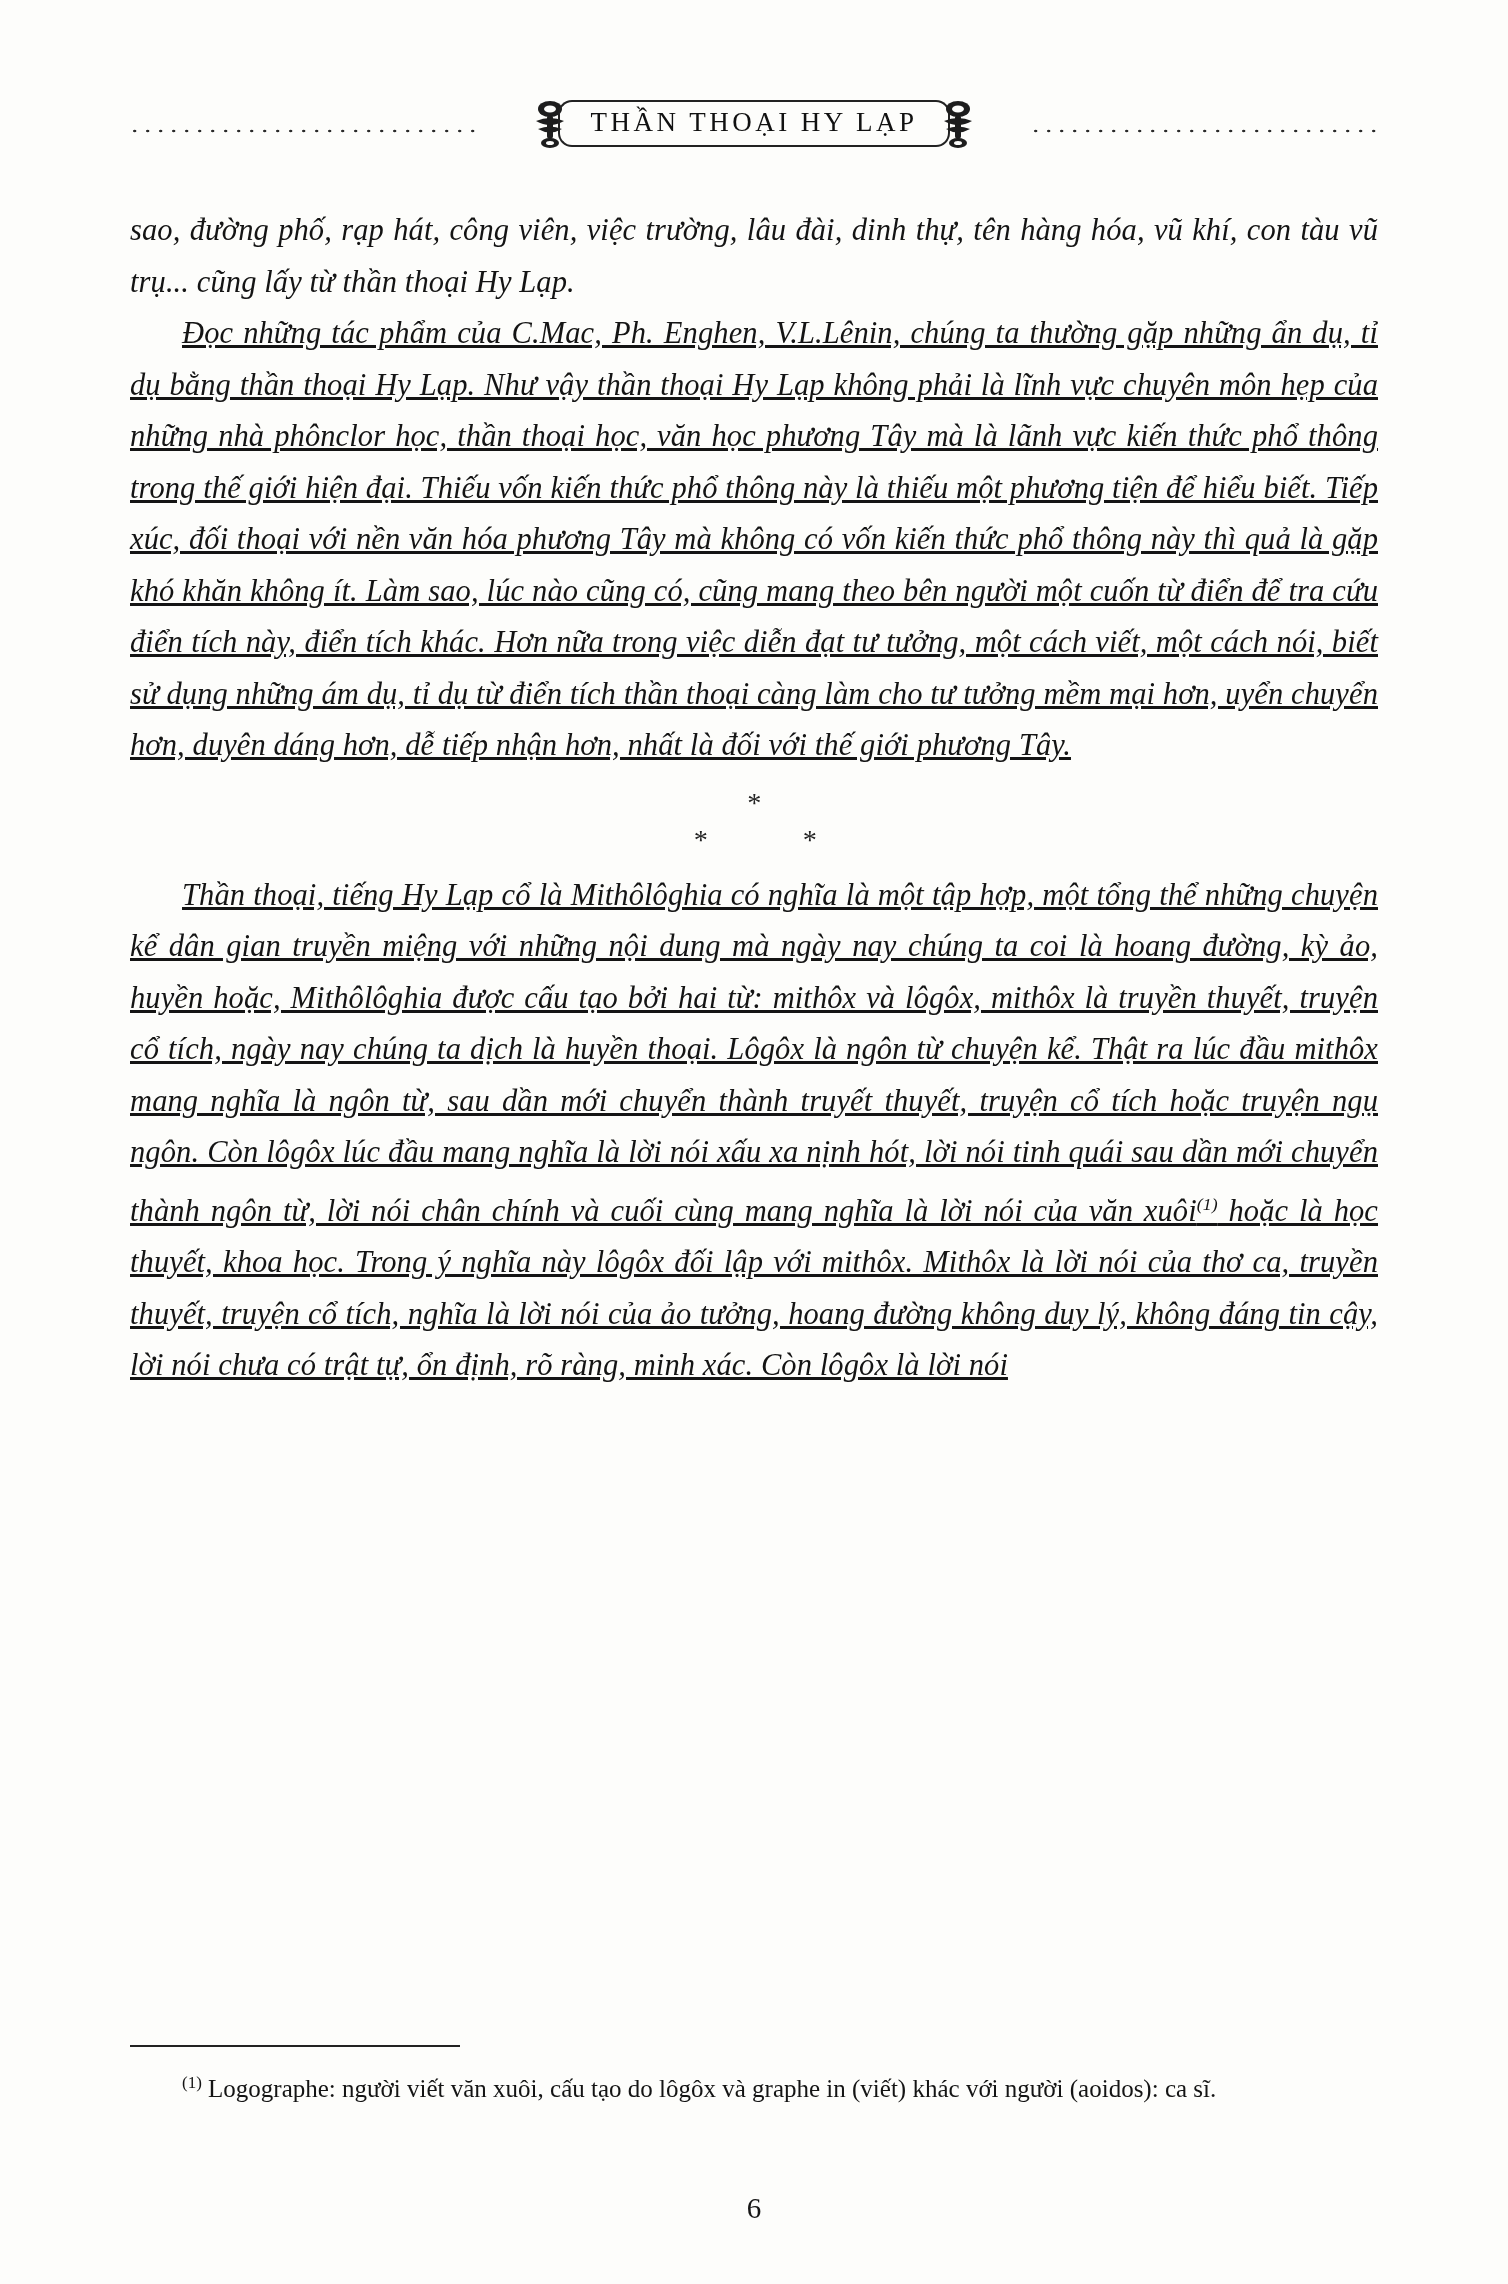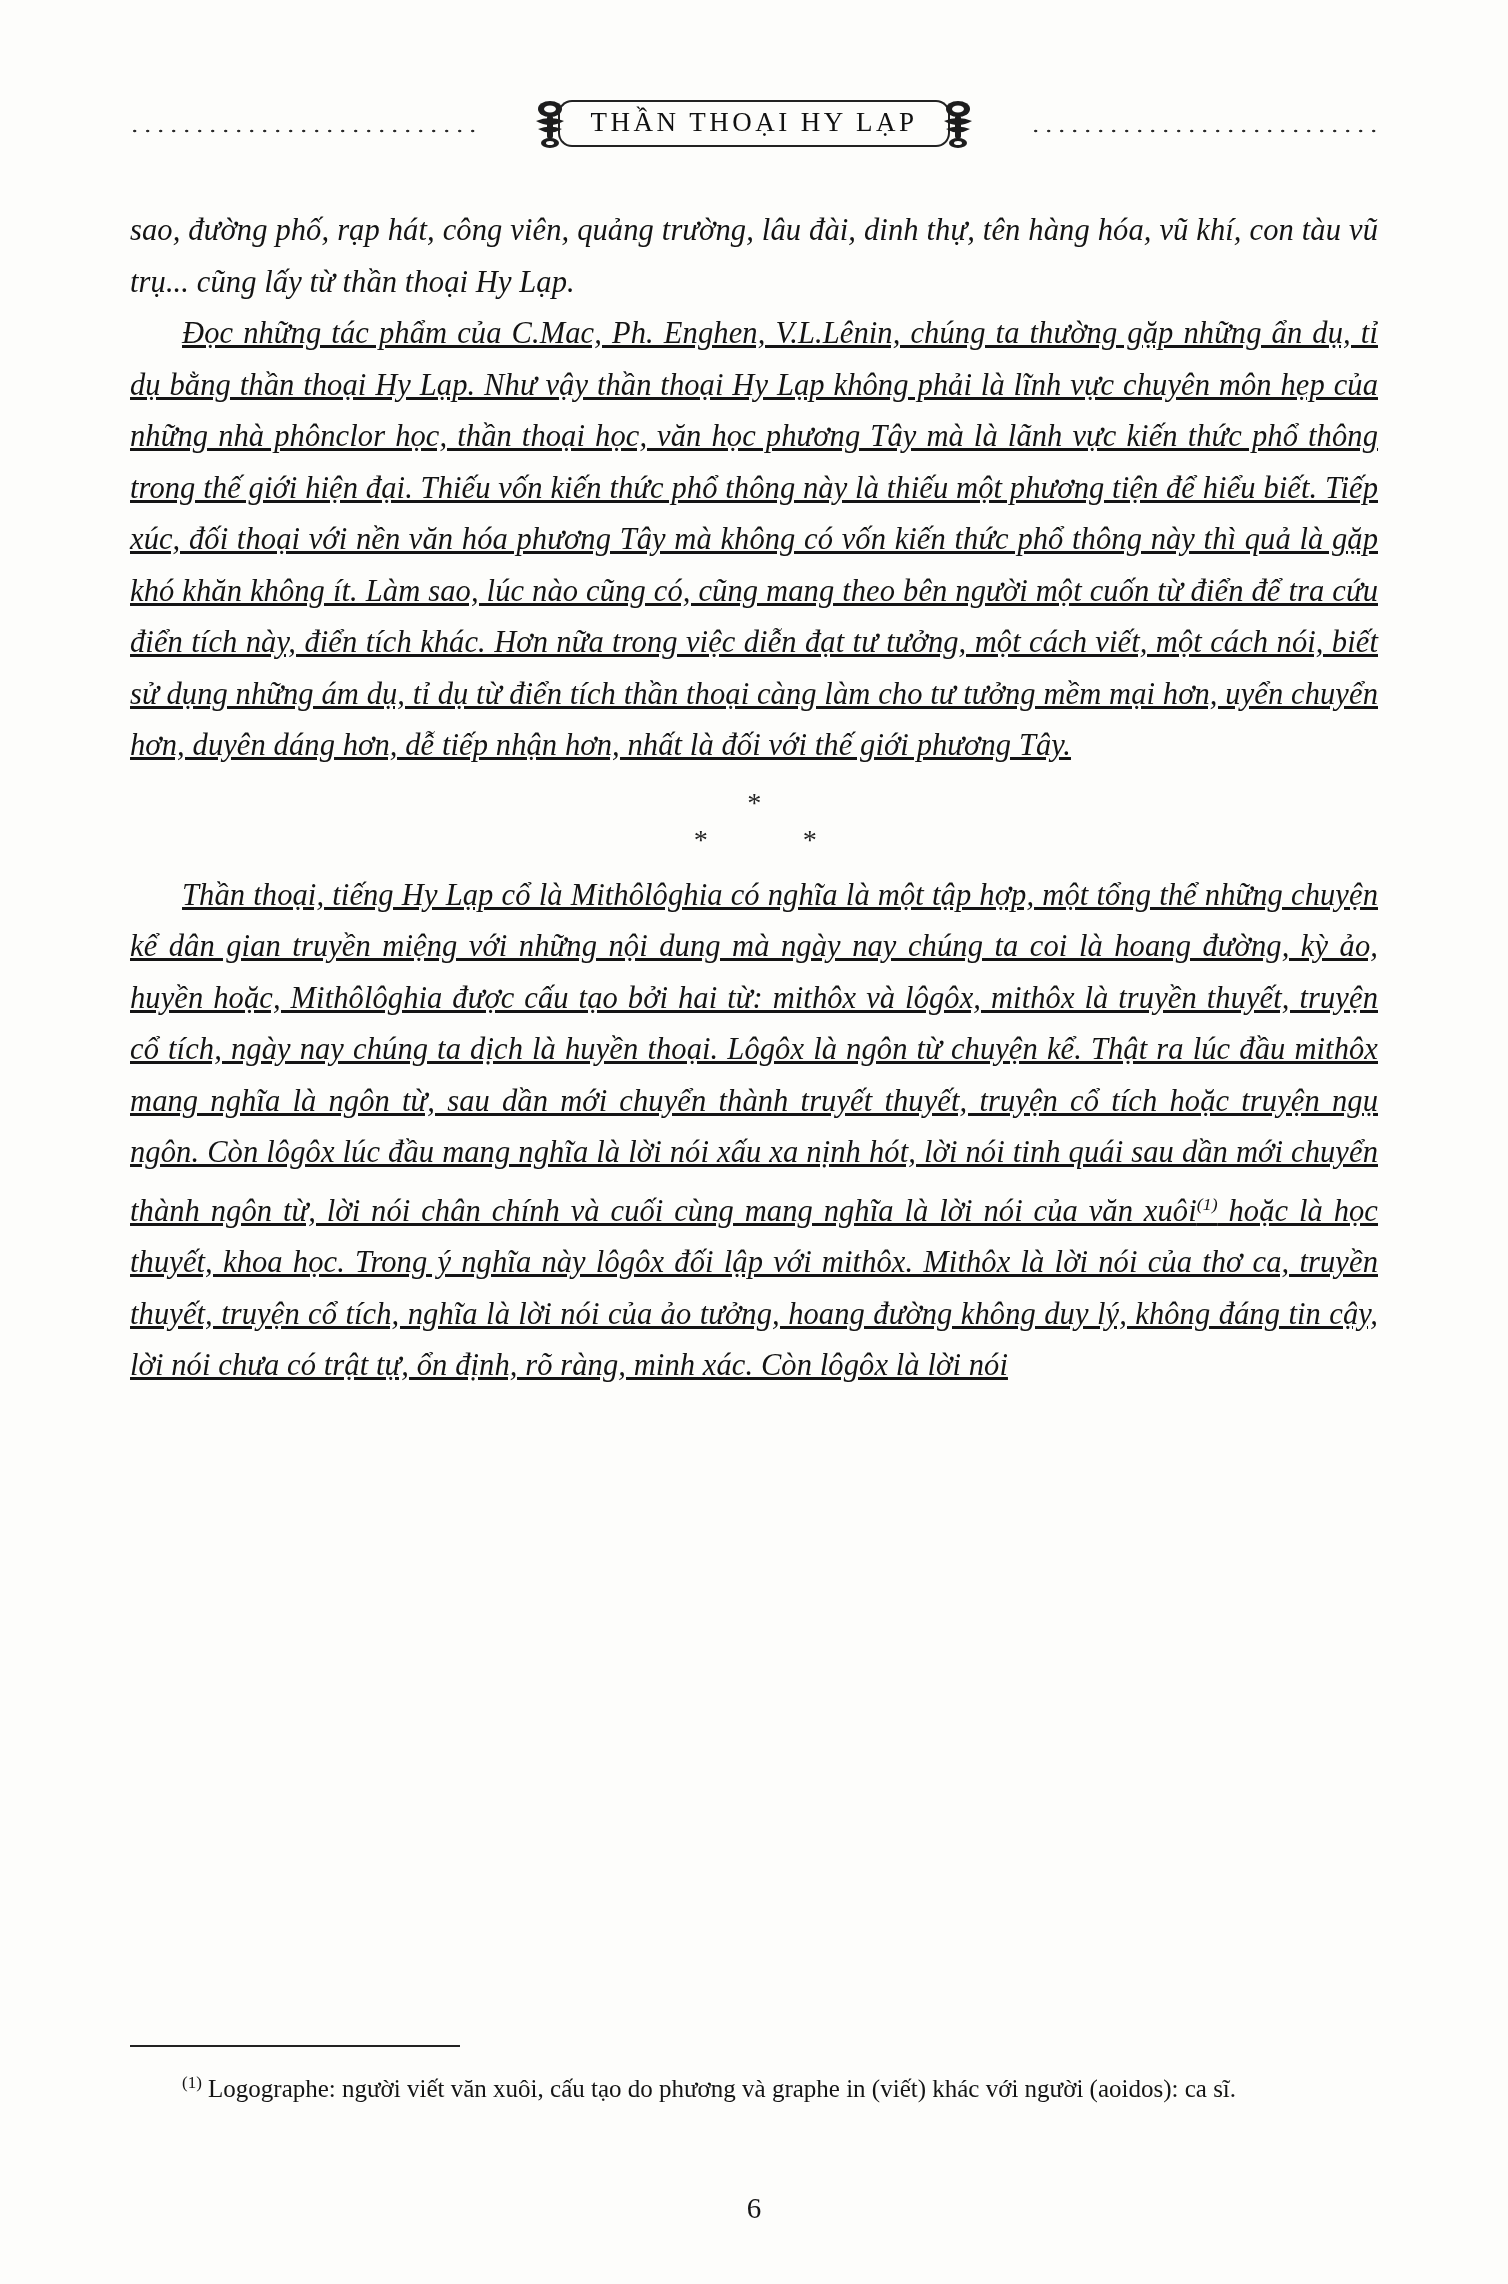--- a/index.html
+++ b/index.html
@@ -212,33 +212,33 @@
             <ellipse cx="22" cy="48" rx="4" ry="2" fill="#fdfdfb"></ellipse>
           </g>
         </svg>
       </div>
     </div>
     <div class="dots-right"></div>
   </div>
 
   <div class="content">
 
-    <p class="body">sao, đường phố, rạp hát, công viên, quảng trường, lâu đài, dinh thự, tên hàng hóa, vũ khí, con tàu vũ trụ... cũng lấy từ thần thoại Hy Lạp.</p>
+    <p class="body">sao, đường phố, rạp hát, công viên, việc trường, lâu đài, dinh thự, tên hàng hóa, vũ khí, con tàu vũ trụ... cũng lấy từ thần thoại Hy Lạp.</p>
 
     <p class="body indent">Đọc những tác phẩm của C.Mac, Ph. Enghen, V.L.Lênin, chúng ta thường gặp những ẩn dụ, tỉ dụ bằng thần thoại Hy Lạp. Như vậy thần thoại Hy Lạp không phải là lĩnh vực chuyên môn hẹp của những nhà phônclor học, thần thoại học, văn học phương Tây mà là lãnh vực kiến thức phổ thông trong thế giới hiện đại. Thiếu vốn kiến thức phổ thông này là thiếu một phương tiện để hiểu biết. Tiếp xúc, đối thoại với nền văn hóa phương Tây mà không có vốn kiến thức phổ thông này thì quả là gặp khó khăn không ít. Làm sao, lúc nào cũng có, cũng mang theo bên người một cuốn từ điển để tra cứu điển tích này, điển tích khác. Hơn nữa trong việc diễn đạt tư tưởng, một cách viết, một cách nói, biết sử dụng những ám dụ, tỉ dụ từ điển tích thần thoại càng làm cho tư tưởng mềm mại hơn, uyển chuyển hơn, duyên dáng hơn, dễ tiếp nhận hơn, nhất là đối với thế giới phương Tây.</p>
 
     <div class="stars">
       <div class="star-row1">*</div>
       <div class="star-row2">* *</div>
     </div>
 
     <p class="body indent"><span>Thần thoại, tiếng Hy Lạp cổ là Mithôlôghia có nghĩa là một tập hợp, một tổng thể những chuyện kể dân gian truyền miệng với những nội dung mà ngày nay chúng ta coi là hoang đường, kỳ ảo, huyền hoặc, Mithôlôghia được cấu tạo bởi hai từ: mithôx và lôgôx, mithôx là truyền thuyết, truyện cổ tích, ngày nay chúng ta dịch là huyền thoại. Lôgôx là ngôn từ chuyện kể. Thật ra lúc đầu mithôx mang nghĩa là ngôn từ, sau dần mới chuyển thành truyết thuyết, truyện cổ tích hoặc truyện ngụ ngôn. Còn lôgôx lúc đầu mang nghĩa là lời nói xấu xa nịnh hót, lời nói tinh quái sau dần mới chuyển thành ngôn từ, lời nói chân chính và cuối cùng mang nghĩa là lời nói của văn xuôi</span><sup class="fn-ref">(1)</sup><span> hoặc là học thuyết, khoa học. Trong ý nghĩa này lôgôx đối lập với mithôx. Mithôx là lời nói của thơ ca, truyền thuyết, truyện cổ tích, nghĩa là lời nói của ảo tưởng, hoang đường không duy lý, không đáng tin cậy, lời nói chưa có trật tự, ổn định, rõ ràng, minh xác. Còn lôgôx là lời nói</span></p>
 
   </div>
 
   <div class="footnote-wrap">
     <div class="footnote-rule"></div>
-    <p class="footnote"><span class="fn-indent"></span><span class="fn-mark">(1)</span><span> Logographe: người viết văn xuôi, cấu tạo do phương và graphe in (viết) khác</span> <span>với người (aoidos): ca sĩ.</span></p>
+    <p class="footnote"><span class="fn-indent"></span><span class="fn-mark">(1)</span><span> Logographe: người viết văn xuôi, cấu tạo do lôgôx và graphe in (viết) khác</span> <span>với người (aoidos): ca sĩ.</span></p>
   </div>
 
   <div class="page-number">6</div>
 
 </div>
 
 </body></html>

